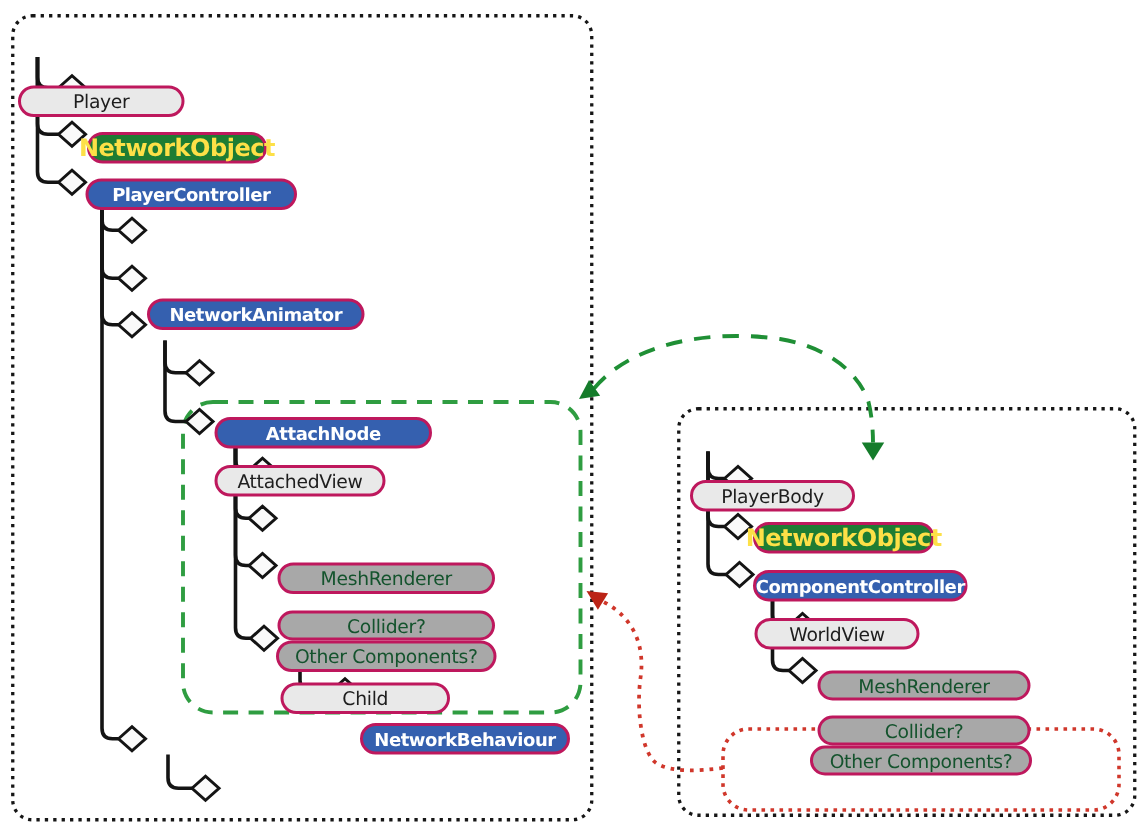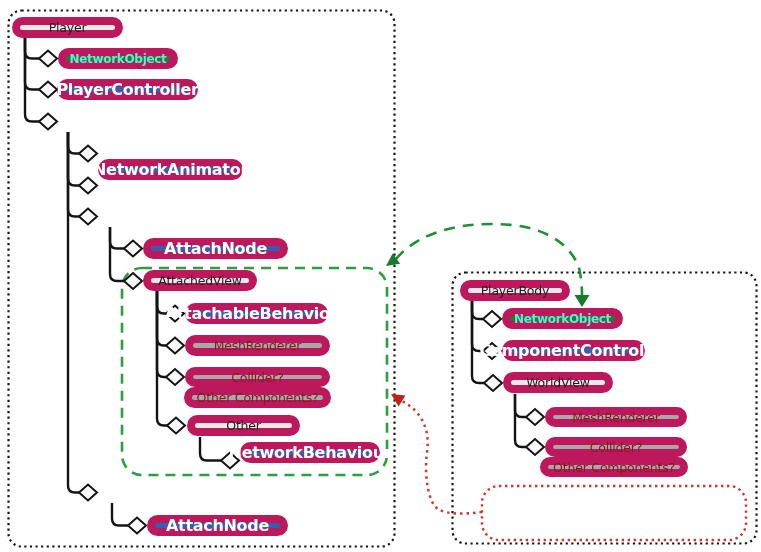--- a/index.html
+++ b/index.html
@@ -8,33 +8,34 @@
     width:761px;height:552px;
     background:#ffffff;
     font-family:"DejaVu Sans","Liberation Sans",sans-serif;
     overflow:hidden;
   }
   #wires{position:absolute;left:0;top:0;width:761px;height:552px;}
   .pill{
     position:absolute;
     height:21px;
     box-sizing:border-box;
-    border:8px solid #be185d;
+    border:2px solid #be185d;
     border-radius:12px;
     display:flex;align-items:center;justify-content:center;
     font-size:12.5px;
     letter-spacing:-0.2px;
     white-space:nowrap;
     color:#1d1d1d;
     z-index:2;
+    margin-top:40px;
   }
   .go-light{background:#e9e9e9;}
-  .comp-gray{background:#a8a8a8;color:#7f1d1d;}
-  .comp-green{background:#1e7c33;color:#5eead4;font-weight:bold;font-size:12px;letter-spacing:-0.3px;}
-  .comp-blue{background:#3560af;color:#ffffff;font-weight:bold;font-size:16px;letter-spacing:-0.3px;}
+  .comp-gray{background:#a8a8a8;color:#14532d;}
+  .comp-green{background:#1e7c33;color:#fde047;font-weight:bold;font-size:16px;letter-spacing:-0.3px;}
+  .comp-blue{background:#3560af;color:#ffffff;font-weight:bold;font-size:12px;letter-spacing:-0.3px;}
 </style>
 </head>
 <body>
 
 <div id="stage">
 
   <svg id="wires" viewBox="0 0 761 552" xmlns="http://www.w3.org/2000/svg">
 
     <rect x="8.5" y="10.5" width="386" height="536" rx="13" fill="none" stroke="#161616" stroke-width="2.2" stroke-dasharray="2.2 3.4"></rect>
     <rect x="452.5" y="272.5" width="304" height="271" rx="13" fill="none" stroke="#161616" stroke-width="2.2" stroke-dasharray="2.2 3.4"></rect>
@@ -103,25 +104,24 @@
       <polygon fill="#bb2417" points="391,394 405.4,395.5 398.6,406.5"></polygon>
     </g>
   </svg>
 
   <div class="pill go-light" style="left:12px;top:17px;width:111px">Player</div>
   <div class="pill comp-green" style="left:58px;top:48px;width:120px">NetworkObject</div>
   <div class="pill comp-blue" style="left:57px;top:79px;width:141px">PlayerController</div>
   <div class="pill comp-blue" style="left:98px;top:159px;width:145px">NetworkAnimator</div>
   <div class="pill comp-blue" style="left:143px;top:238px;width:145px">AttachNode</div>
   <div class="pill go-light" style="left:143px;top:270px;width:114px">AttachedView</div>
-  <div class="pill comp-blue" style="left:185px;top:303px;width:143px">AttachableBehaviour</div>
   <div class="pill comp-gray" style="left:185px;top:335px;width:145px">MeshRenderer</div>
   <div class="pill comp-gray" style="left:185px;top:367px;width:145px;height:20px">Collider?</div>
   <div class="pill comp-gray" style="left:184px;top:387px;width:147px">Other Components?</div>
-  <div class="pill go-light" style="left:187px;top:415px;width:113px">Other</div>
+  <div class="pill go-light" style="left:187px;top:415px;width:113px">Child</div>
   <div class="pill comp-blue" style="left:240px;top:442px;width:140px">NetworkBehaviour</div>
   <div class="pill comp-blue" style="left:147px;top:515px;width:141px">AttachNode</div>
 
   <div class="pill go-light" style="left:460px;top:280px;width:110px">PlayerBody</div>
   <div class="pill comp-green" style="left:502px;top:308px;width:121px">NetworkObject</div>
   <div class="pill go-light" style="left:503px;top:372px;width:110px">WorldView</div>
   <div class="pill comp-blue" style="left:502px;top:340px;width:143px">ComponentController</div>
   <div class="pill comp-gray" style="left:545px;top:407px;width:142px;height:20px">MeshRenderer</div>
   <div class="pill comp-gray" style="left:545px;top:437px;width:142px;height:20px">Collider?</div>
   <div class="pill comp-gray" style="left:540px;top:457px;width:148px;height:20px">Other Components?</div>

